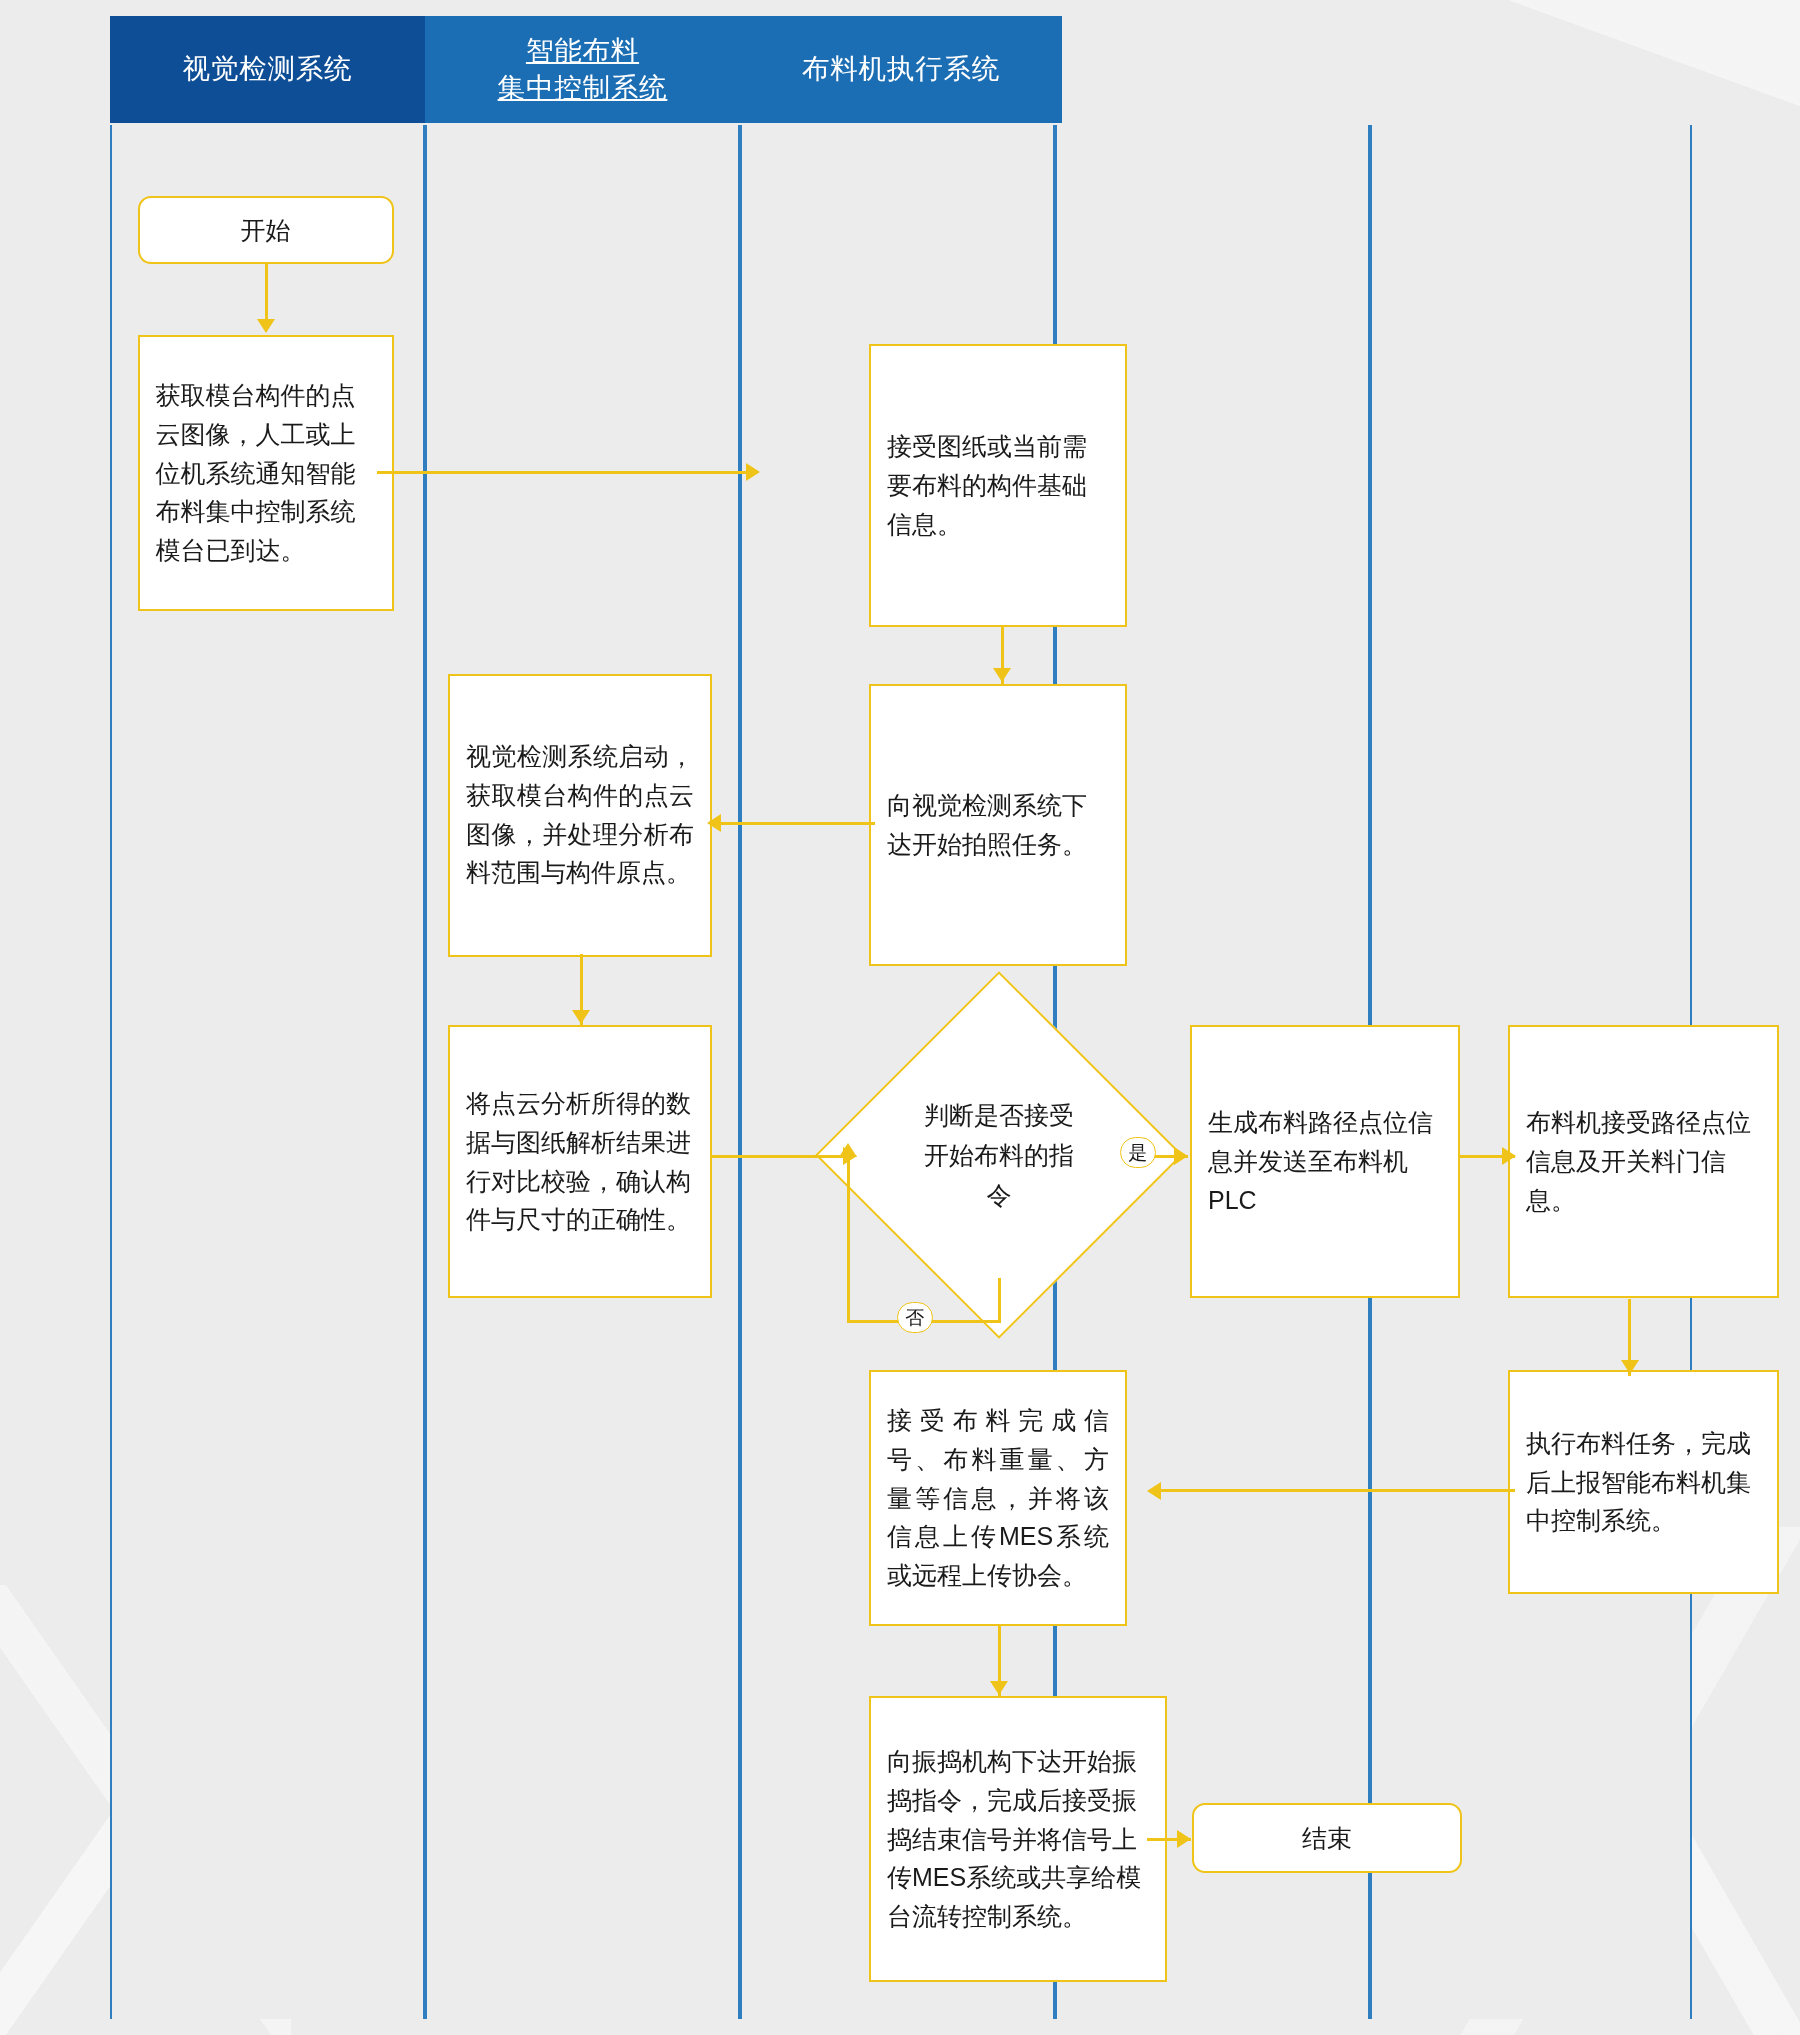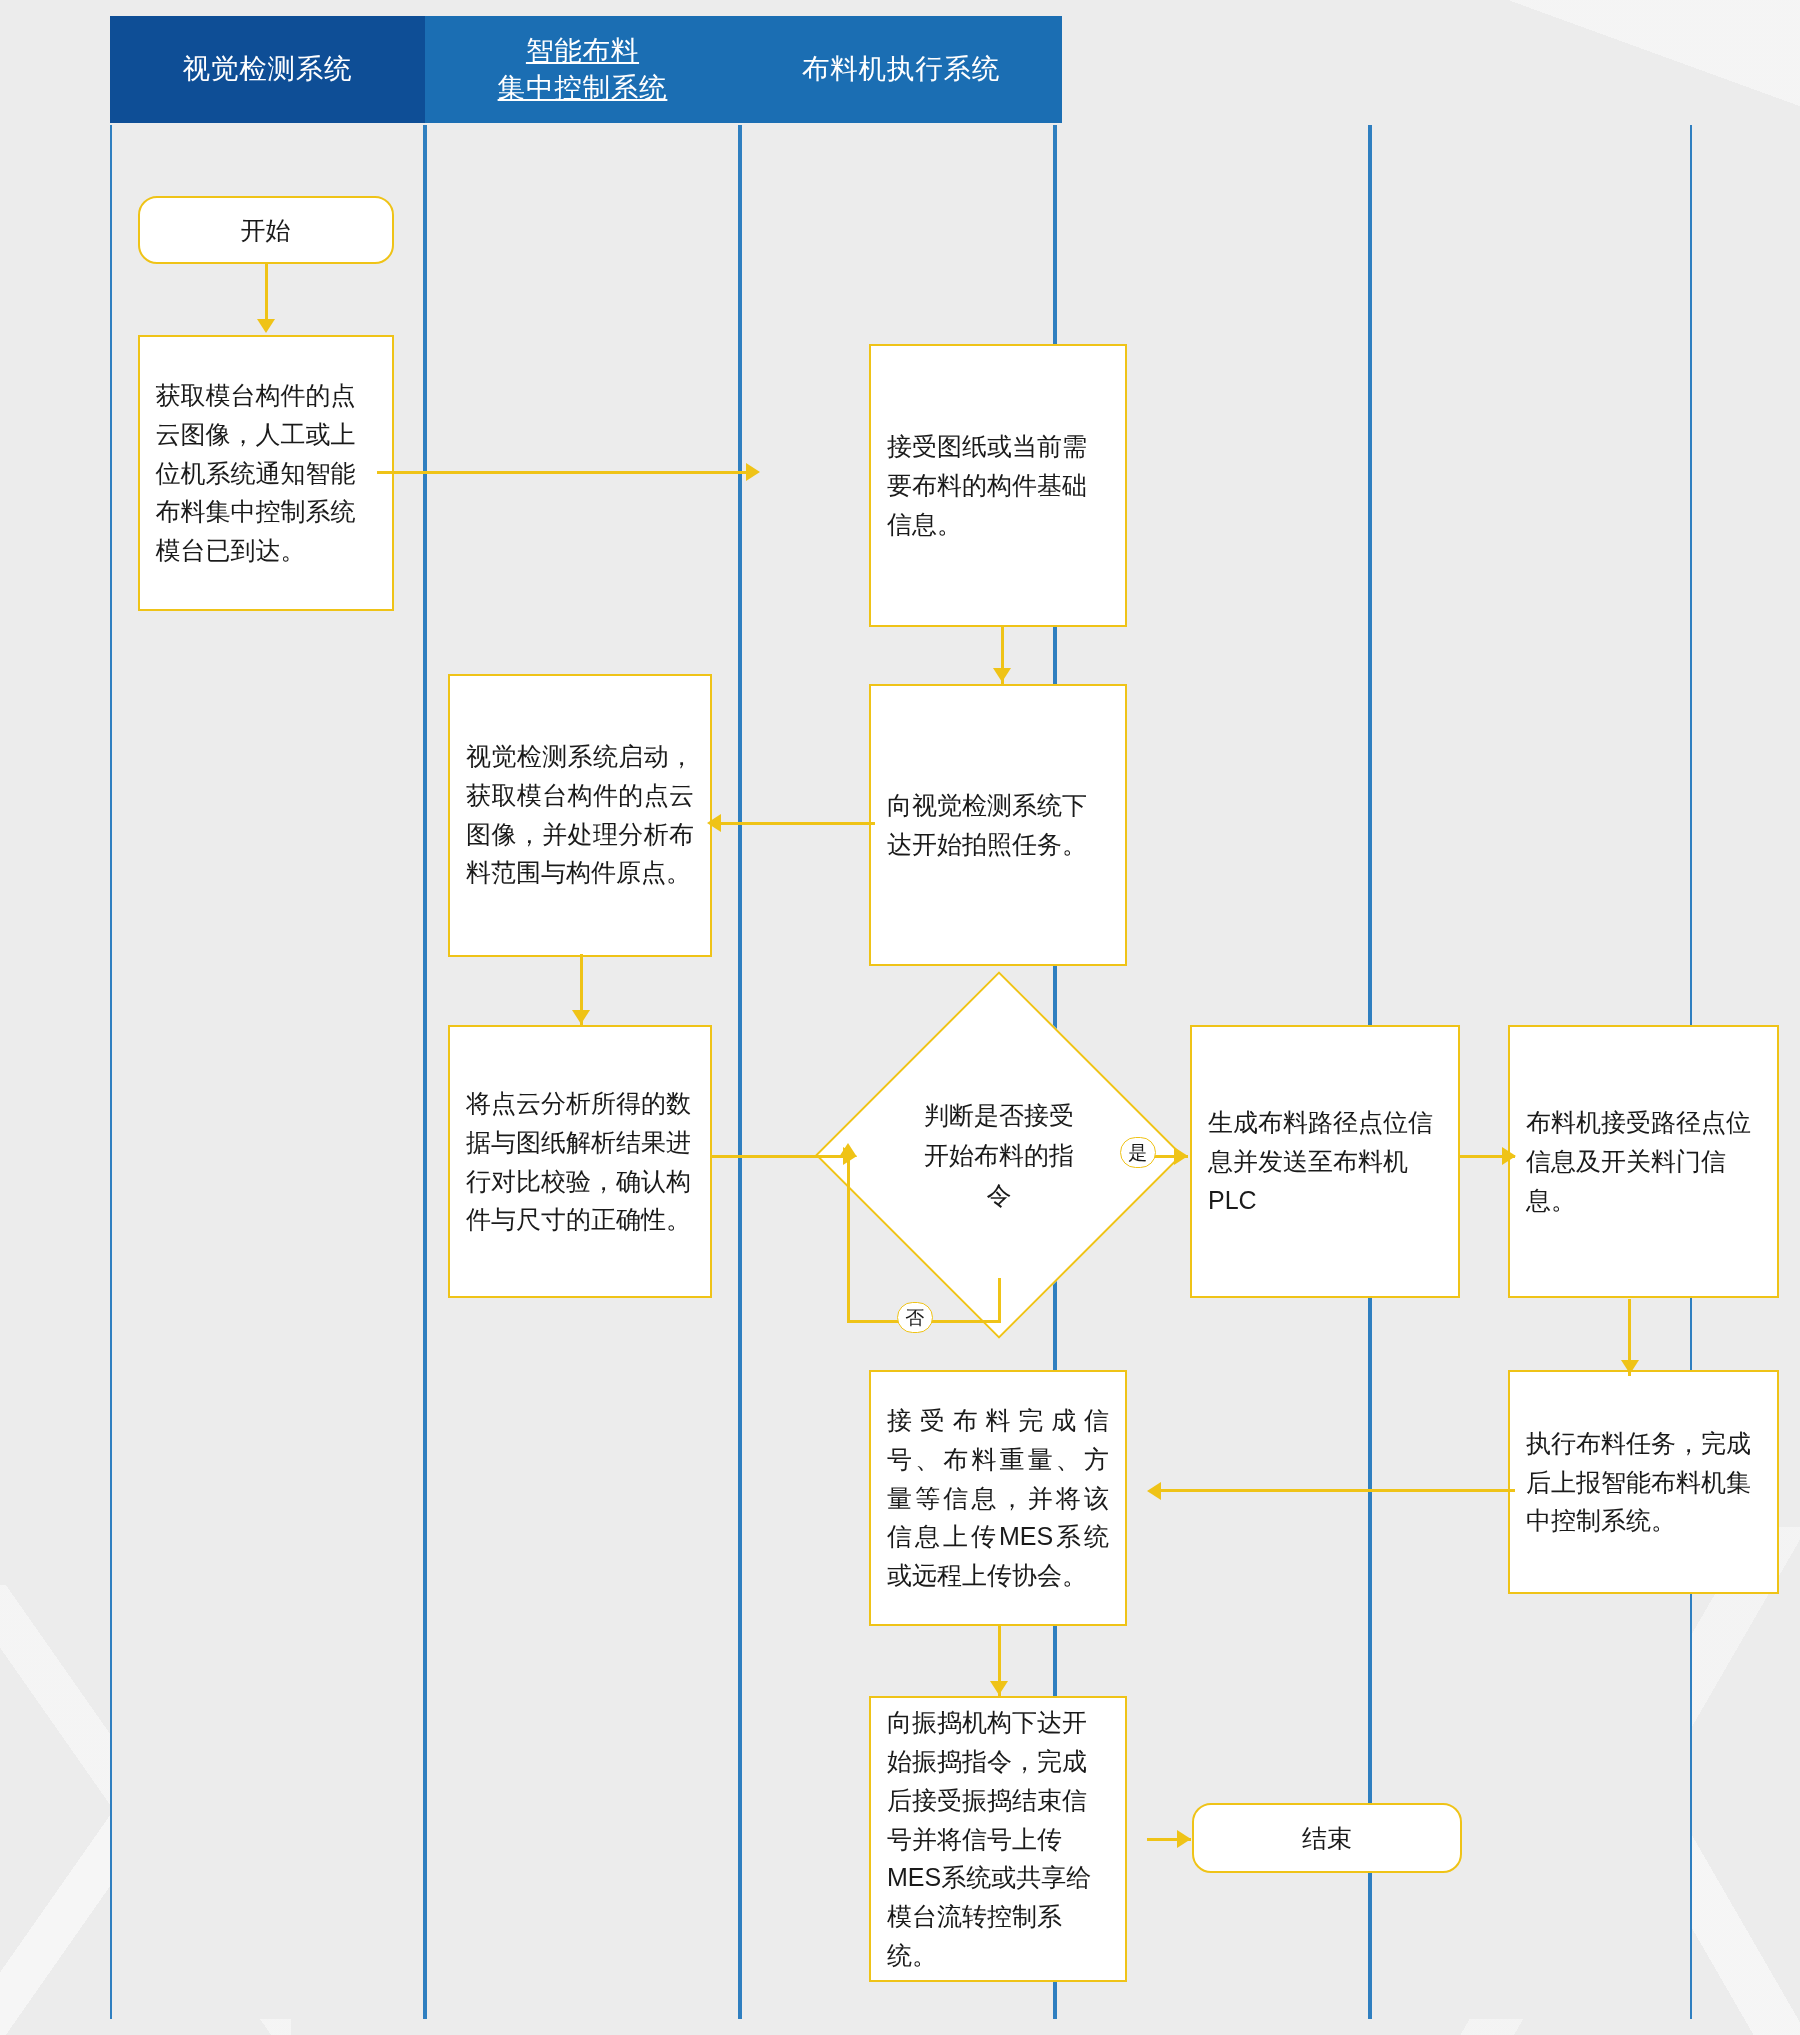--- a/index.html
+++ b/index.html
@@ -66,21 +66,21 @@
     background:#ffffff;
     border:2.2px solid #EFC317;
     box-sizing:border-box;
     display:flex;align-items:center;justify-content:center;
     color:#1a1a1a;
     font-size:25px;
     line-height:1.55;
     padding:10.2px 16px;
   }
   .node .txt{width:100%;}
-  .node.term{border-radius:19px;}
+  .node.term{border-radius:13px;}
   .node.just .txt{text-align:justify;text-align-last:left;}
   .node.left .txt{text-align:left;}
   .node.center .txt{text-align:center;}
 
   
   .diamond{
     position:absolute;
   }
   .diamond .dshape{
     position:absolute;left:0;top:0;width:100%;height:100%;
@@ -237,21 +237,21 @@
   </div>
 
   <div class="node just" style="left:759px;top:1354px;width:258px;height:256px;">
     <div class="txt">接受布料完成信号、布料重量、方量等信息，并将该信息上传MES系统或远程上传协会。</div>
   </div>
 
   <div class="node left" style="left:1398px;top:1354px;width:271px;height:224px;">
     <div class="txt">执行布料任务，完成后上报智能布料机集中控制系统。</div>
   </div>
 
-  <div class="node left" style="left:759px;top:1680px;width:258px;height:286px;">
+  <div class="node left" style="left:759px;top:1680px;width:298px;height:286px;">
     <div class="txt">向振捣机构下达开始振捣指令，完成后接受振捣结束信号并将信号上传MES系统或共享给模台流转控制系统。</div>
   </div>
 
   <div class="node term center" style="left:1082px;top:1787px;width:270px;height:70px;">
     <div class="txt">结束</div>
   </div>
 
 </div>
 
 

